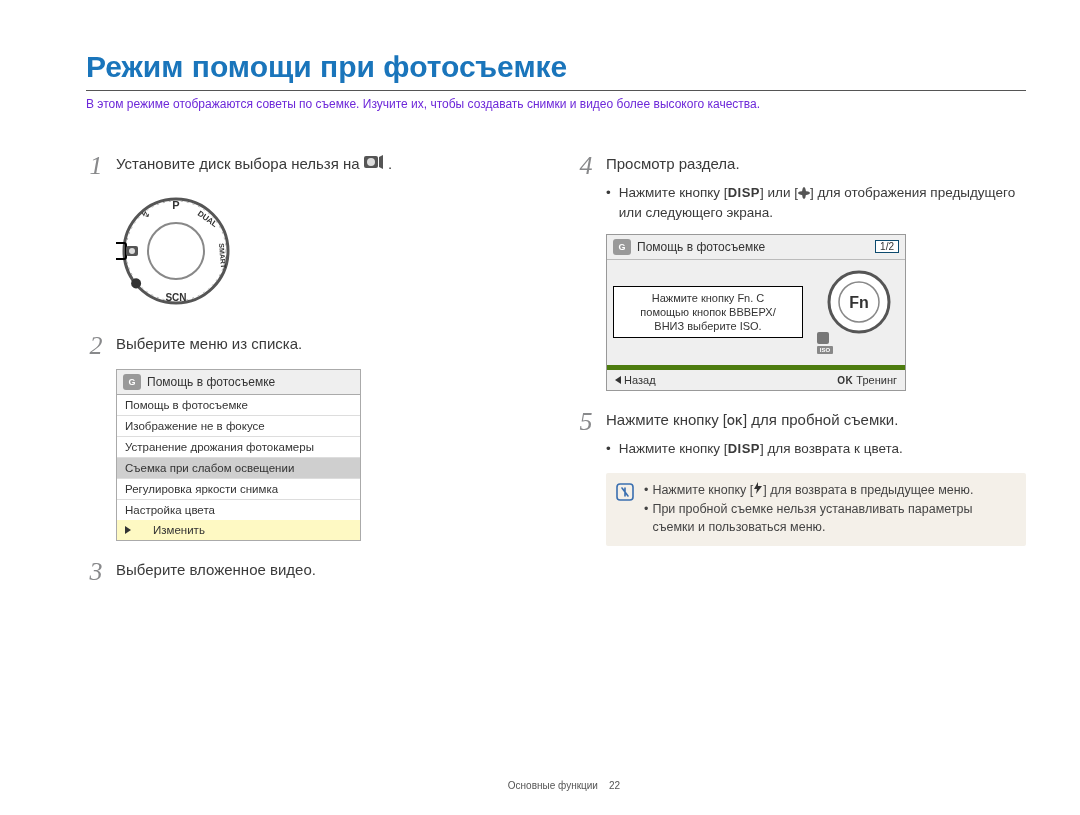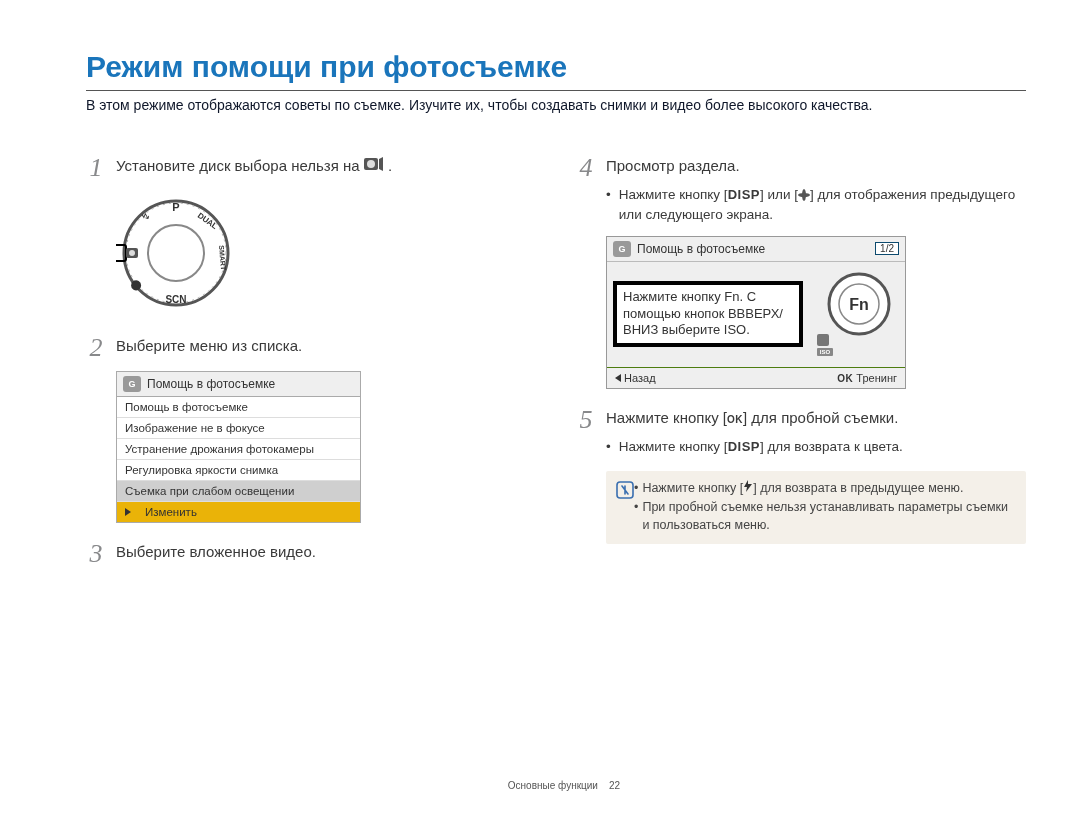--- a/index.html
+++ b/index.html
@@ -1,40 +1,40 @@
 <!DOCTYPE html>
 <html><head>
 <meta charset="utf-8">
 <style>
   * { box-sizing: border-box; margin: 0; padding: 0; }
   html, body { width: 1080px; height: 815px; background: #ffffff; font-family: Arial, Helvetica, sans-serif; color: #333; }
   .page { position: relative; width: 1080px; height: 815px; padding: 50px 70px 0 70px; margin-left: 16px; }
   .title { color: #1a75bb; font-size: 30px; font-weight: bold; padding-bottom: 6px; }
   .underline { border-bottom: 1px solid #555; margin-bottom: 6px; }
-  .intro { font-size: 14px; color: #0f172a; margin-bottom: 24px; }
+  .intro { font-size: 12px; color: #6d28d9; margin-bottom: 24px; }
   .cols { display: flex; gap: 40px; }
   .col { flex: 1; }
   .step { display: flex; align-items: flex-start; gap: 10px; margin-top: 18px; }
   .stepnum { font-family: Georgia, 'Times New Roman', serif; font-style: italic; font-size: 26px; color: #88898b; line-height: 1; width: 20px; text-align: center; flex-shrink: 0; }
   .steptxt { font-size: 15px; color: #3a3a3a; line-height: 1.5; }
   .dial-wrap { margin: 12px 0 0 30px; }
   .menu-box { margin: 10px 0 0 30px; width: 245px; border: 1px solid #aaa; background: #fff; font-size: 12px; color: #333; }
   .menu-header { display:flex; align-items:center; gap:6px; background:#efefef; border-bottom:1px solid #aaa; padding:4px 6px; font-size:12px; }
   .menu-row { padding: 4px 8px; border-bottom: 1px solid #ddd; font-size: 11.5px; }
   .menu-row.sel { background: #cfcfcf; }
-  .menu-footer { padding: 4px 8px; font-size: 11.5px; background:#eab308; display:flex; align-items:center; gap:14px; }
+  .menu-footer { padding: 4px 8px; font-size: 11.5px; background:#fef9c3; display:flex; align-items:center; gap:22px; }
   .bullet-line { font-size: 13.5px; color: #3a3a3a; line-height: 1.5; margin: 4px 0 0 30px; display:flex; gap:6px; }
   .bullet-dot::before { content: "•"; padding-right: 2px; }
   .screen-box { margin: 10px 0 0 30px; width: 300px; border: 1px solid #999; background:#efefef; font-size: 12px; }
   .screen-top { display:flex; align-items:center; gap:6px; padding:4px 6px; border-bottom:1px solid #bbb; }
   .screen-body { display:flex; gap:6px; padding:6px; align-items:center; }
-  .screen-text { background:#fff; border:4px solid #000000; padding:4px 6px; font-size:13px; line-height:1.3; flex:1; }
+  .screen-text { background:#fff; border:1px solid #000000; padding:4px 6px; font-size:11px; line-height:1.3; flex:1;text-align:center; }
   .screen-graphic { flex-shrink:0; }
-  .screen-bottom { display:flex; justify-content:space-between; padding:4px 8px; border-top:1px solid #4d7c0f; font-size:11px; }
-  .note-box { margin: 14px 0 0 30px; background:#f4f0e9; padding: 8px 10px 10px 10px; display:flex; font-size:12.5px; color:#444; border-radius:2px; }
+  .screen-bottom { display:flex; justify-content:space-between; padding:4px 8px; border-top:5px solid #4d7c0f; font-size:11px; }
+  .note-box { margin: 14px 0 0 30px; background:#f4f0e9; padding: 8px 10px 10px 10px; display:flex; gap:10px; font-size:12.5px; color:#444; border-radius:2px; }
   .note-icon { flex-shrink:0; margin-top:2px; }
   .note-list .nline { display:flex; gap:4px; line-height:1.45; }
   .note-list .nline::before { content:"•"; }
   .inline-icon { display:inline-block; vertical-align:middle; }
   .disp-label { font-size:13px; font-weight:bold; letter-spacing:0.5px; }
   .ok-label   { font-size:10px; font-weight:bold; letter-spacing:0.5px; }
   .footer { position:absolute; bottom:24px; left:8px; width:100%; text-align:center; font-size:10px; color:#555; }
   .triangle-right { display:inline-block; width:0; height:0; border-top:4px solid transparent; border-bottom:4px solid transparent; border-left:6px solid #333; }
   .triangle-left  { display:inline-block; width:0; height:0; border-top:4px solid transparent; border-bottom:4px solid transparent; border-right:6px solid #333; }
   .guide-icon { display:inline-flex; align-items:center; justify-content:center; width:18px; height:16px; background:#999; border-radius:3px; color:#fff; font-size:9px; font-weight:bold; }
@@ -99,22 +99,23 @@
       </div>
 
       <div class="menu-box">
         <div class="menu-header">
           <span class="guide-icon">G</span>
           <span>Помощь в фотосъемке</span>
         </div>
         <div class="menu-row">Помощь в фотосъемке</div>
         <div class="menu-row">Изображение не в фокусе</div>
         <div class="menu-row">Устранение дрожания фотокамеры</div>
+        <div class="menu-row sel">Съемка при слабом освещении</div>
         <div class="menu-row">Регулировка яркости снимка</div>
-        <div class="menu-row sel">Съемка при слабом освещении</div>
+        <div class="menu-row" style="border-bottom:none">Настройка цвета</div>
         <div class="menu-footer">
           <span class="triangle-right"></span>
           <span>Изменить</span>
         </div>
       </div>
 
       <div class="step">
         <div class="stepnum">3</div>
         <div class="steptxt">Выберите вложенное видео.</div>
       </div>

